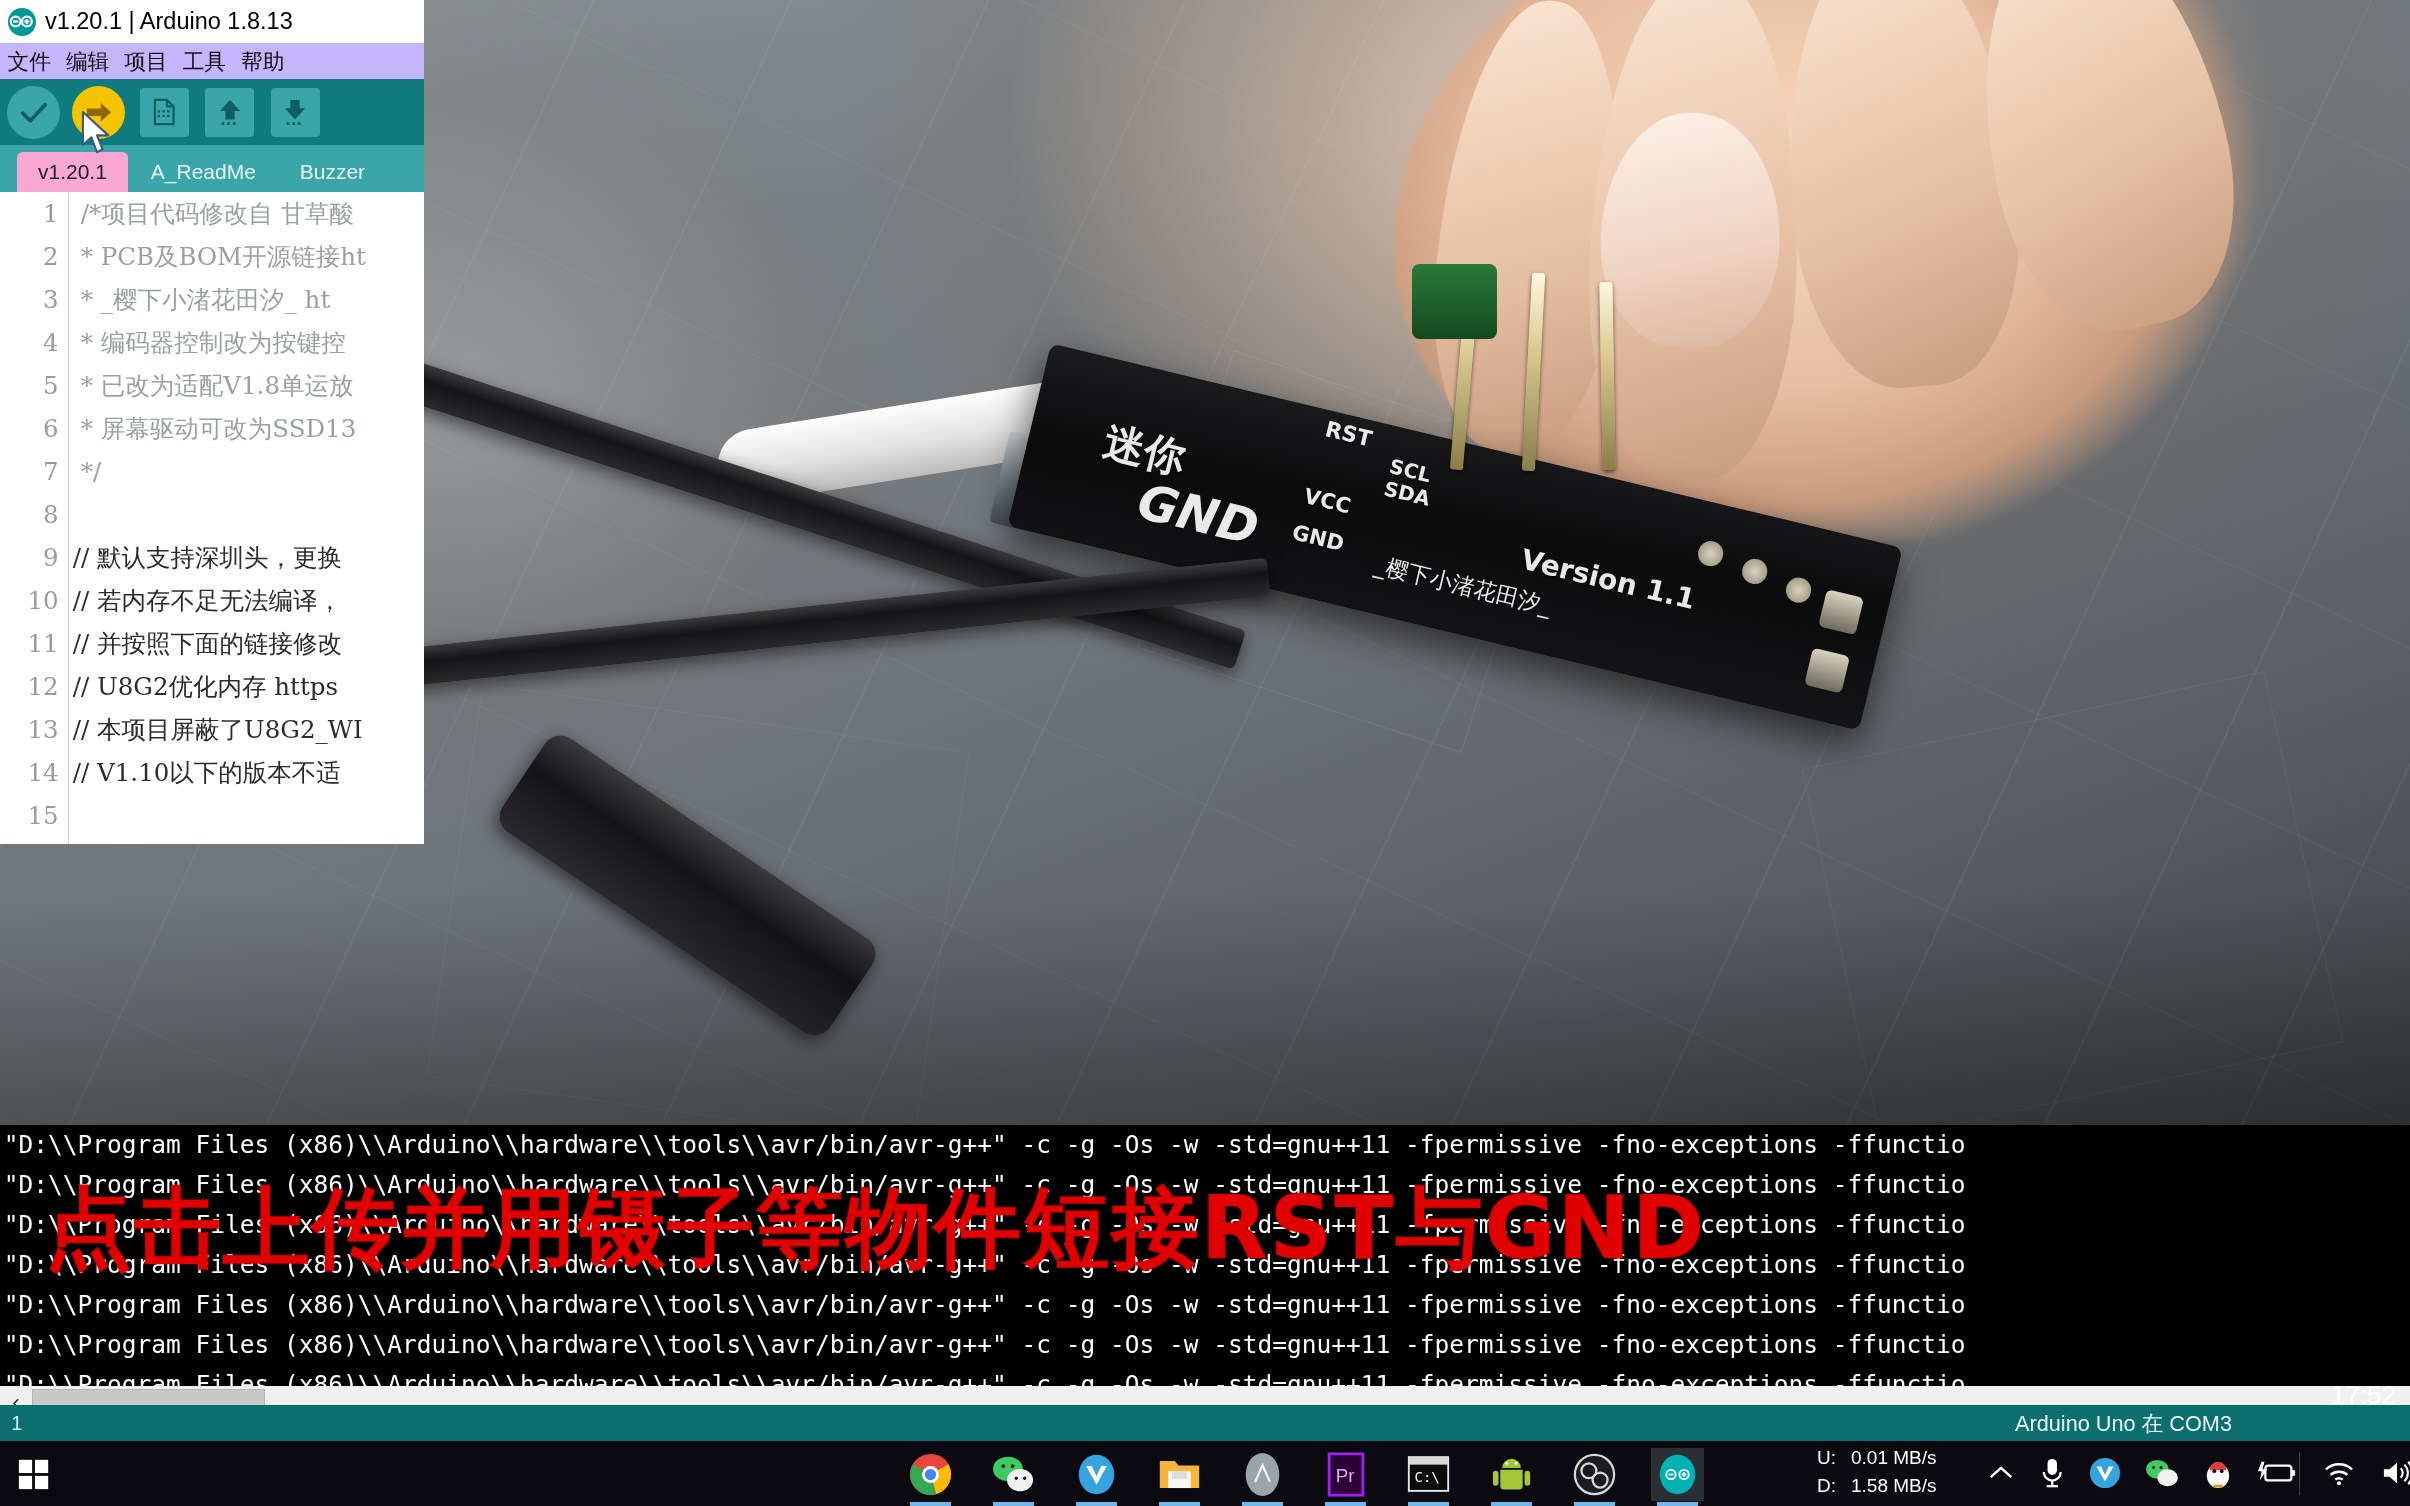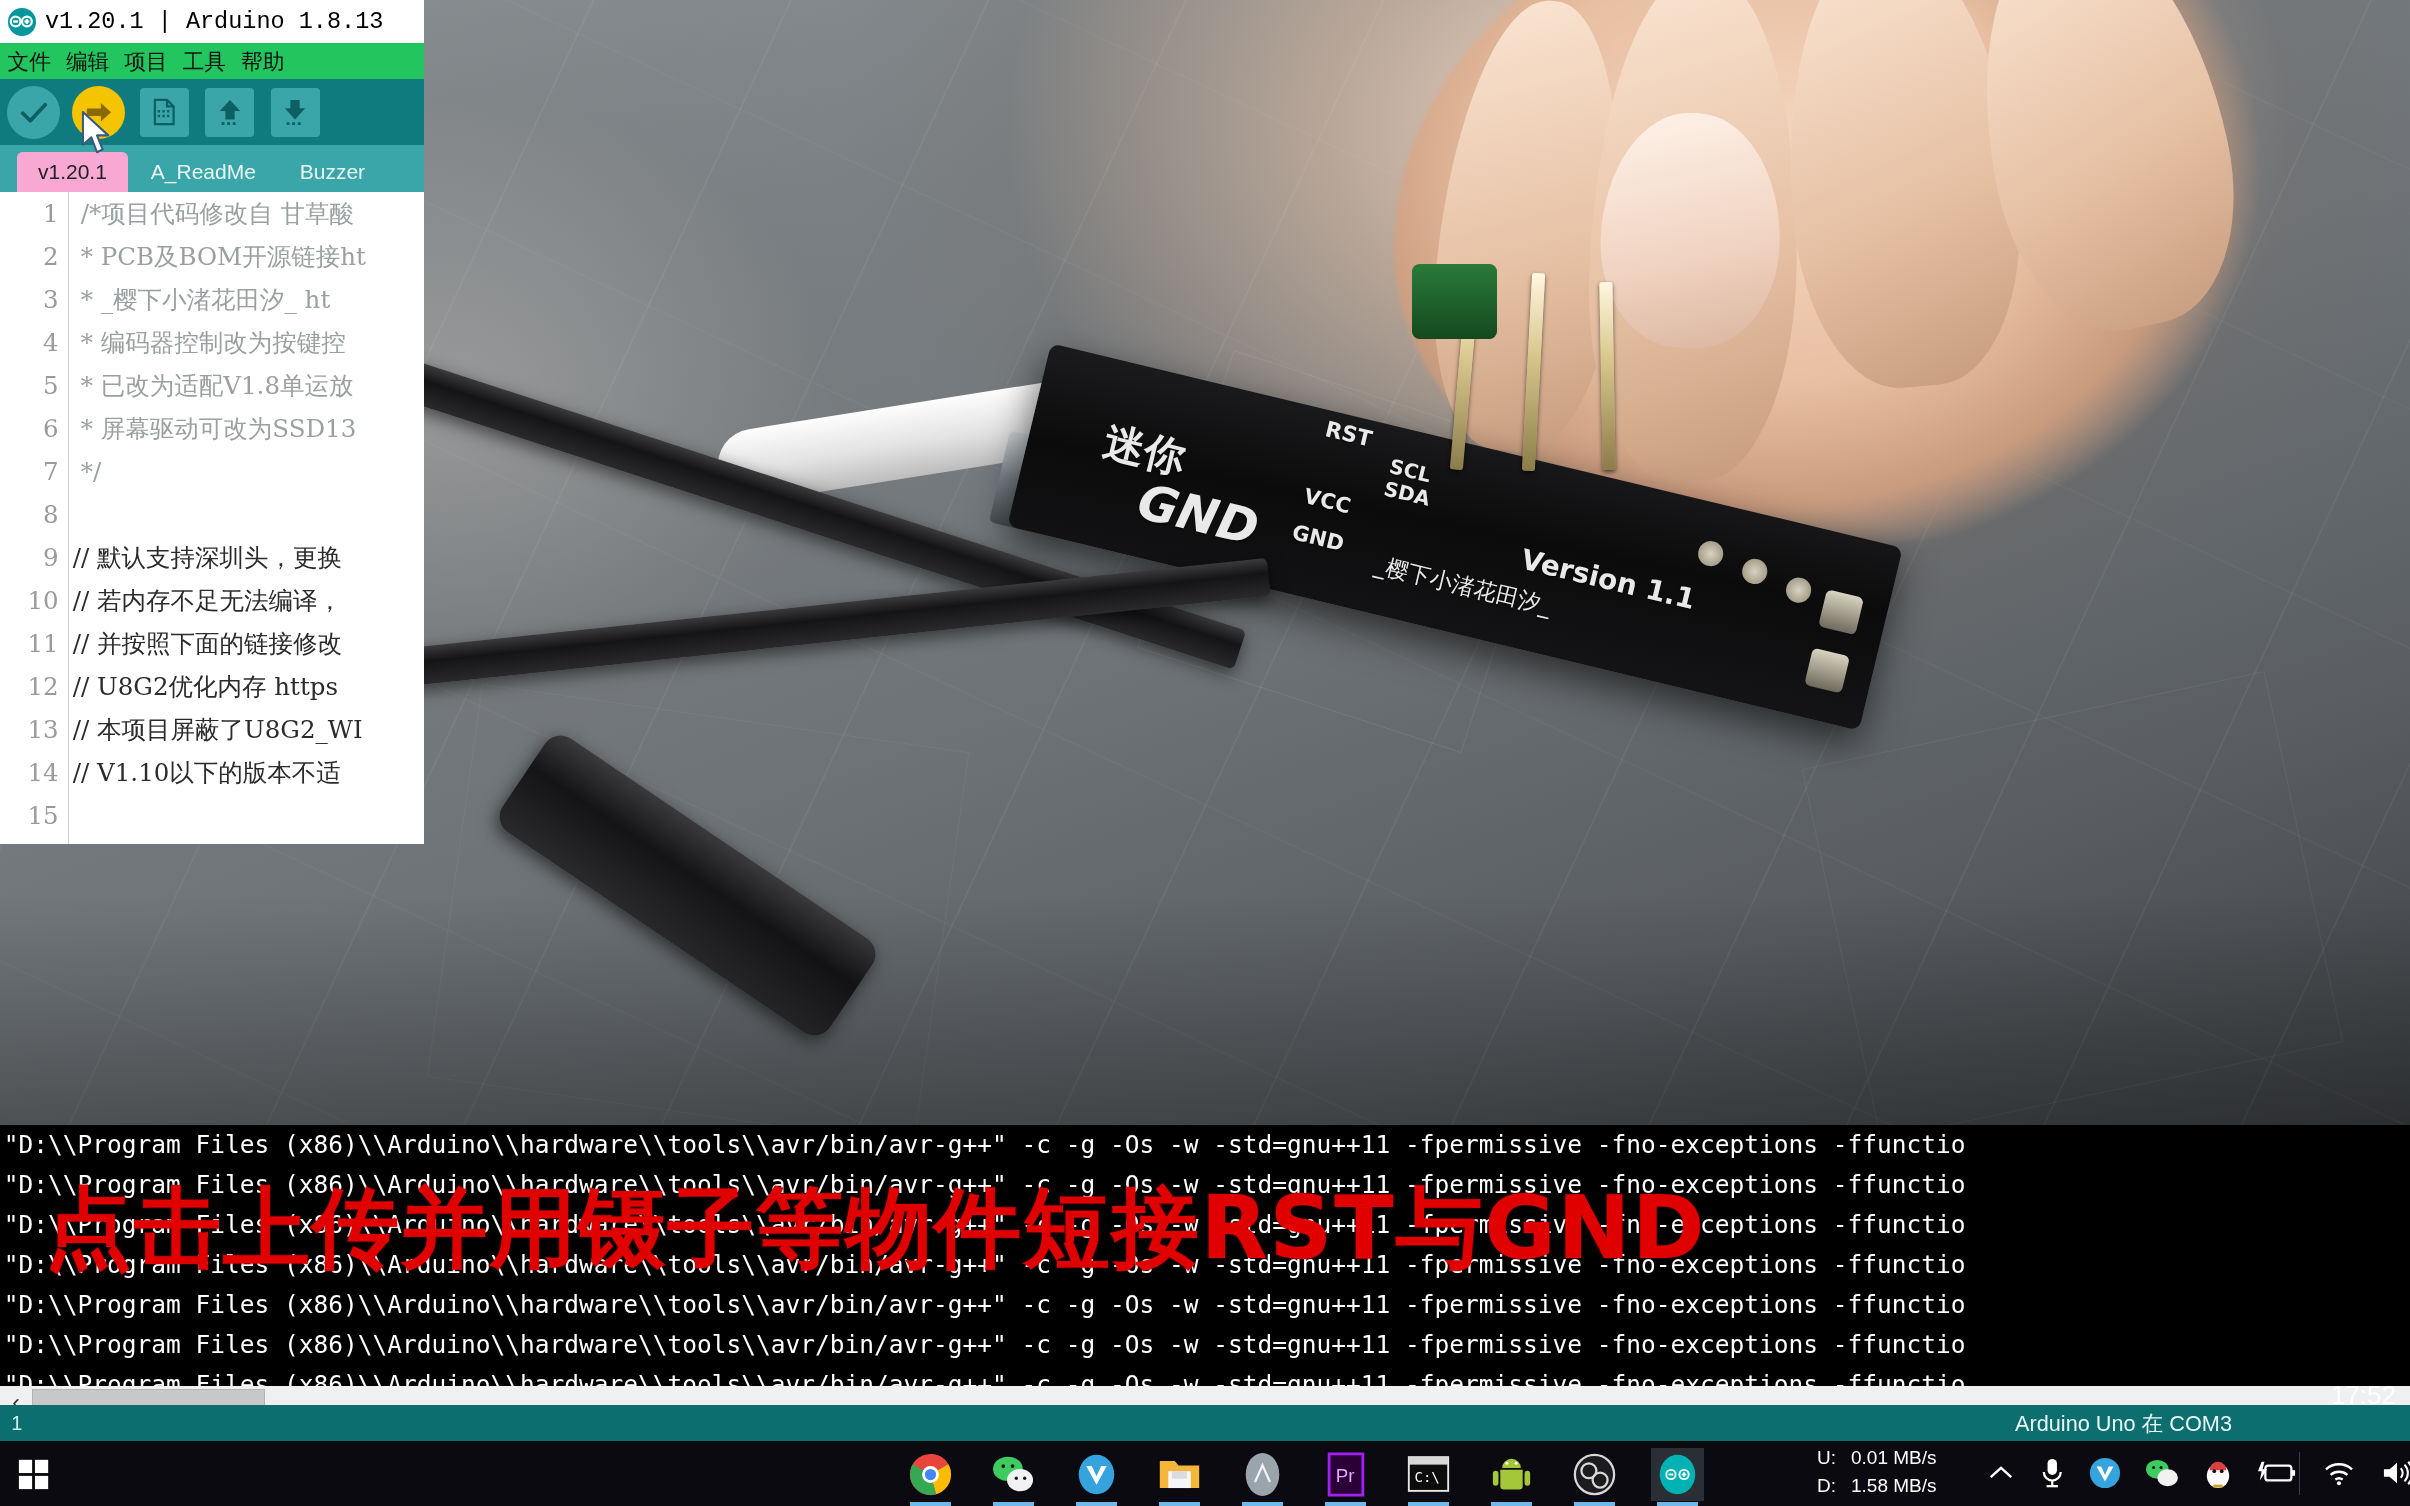--- a/index.html
+++ b/index.html
@@ -39,22 +39,22 @@
   .pad{position:absolute;background:radial-gradient(circle,#d8d2c0,#8e8873);border-radius:50%;}
   .usb{position:absolute;left:998px;top:443px;width:122px;height:94px;background:linear-gradient(180deg,#cfd3d6,#7d848a 50%,#4a4f53);transform:rotate(13deg);border-radius:5.6px;}
   .cable{position:absolute;left:716px;top:405px;width:377px;height:73px;background:linear-gradient(180deg,#fdfdfd,#e2e2e2 55%,#bcbcbc);transform:rotate(-9deg);border-radius:38px;}
   .pinhdr{position:absolute;width:13px;background:linear-gradient(180deg,#fff7e0,#d9c98f 40%,#8c7c4a);border-radius:2.8px;box-shadow:0 1.9px 4.7px rgba(0,0,0,.6);}
 
   
   .ide{position:absolute;left:0;top:0;width:424px;height:1441px;}
   .ide-title{height:43px;background:#fff;display:flex;align-items:center;padding:0 7.5px;box-sizing:border-box;}
   .ino-logo{width:28px;height:28px;border-radius:50%;background:#00979c;margin-right:9.4px;display:flex;align-items:center;justify-content:center;flex:none;}
   .ino-logo svg{display:block;}
-  .ide-title .t{font-size:23.5px;color:#000;white-space:nowrap;font-family:Liberation Mono, monospace;}
-  .menubar{height:36px;background:#22c55e;display:flex;align-items:center;padding-left:7.5px;gap:15px;font-family:Liberation Serif, serif;}
+  .ide-title .t{font-size:23.5px;color:#000;white-space:nowrap;font-family:Liberation Sans, sans-serif;}
+  .menubar{height:36px;background:#c4b5fd;display:flex;align-items:center;padding-left:7.5px;gap:15px;font-family:Liberation Serif, serif;}
   .menubar span{font-size:21.7px;color:#111;white-space:nowrap;}
   .toolbar{height:66px;background:#0f7b7f;display:flex;align-items:center;padding-left:5.6px;gap:9.4px;}
   .tbtn{width:56px;height:53px;display:flex;align-items:center;justify-content:center;flex:none;}
   .circ{width:53px;height:53px;border-radius:50%;display:flex;align-items:center;justify-content:center;}
   .c-verify{background:#3aa6a9;}
   .c-upload{background:#f5c400;}
   .sq{width:49px;height:49px;border-radius:3.8px;background:#3aa6a9;display:flex;align-items:center;justify-content:center;}
 
   .tabs{height:47px;background:#3aa6a9;display:flex;align-items:flex-end;padding-left:17px;gap:1.9px;overflow:hidden;}
   .tab{height:40px;display:flex;align-items:center;padding:0 21px;font-size:21px;color:#e9f6f6;border-radius:5.6px 5.6px 0 0;white-space:nowrap;}

